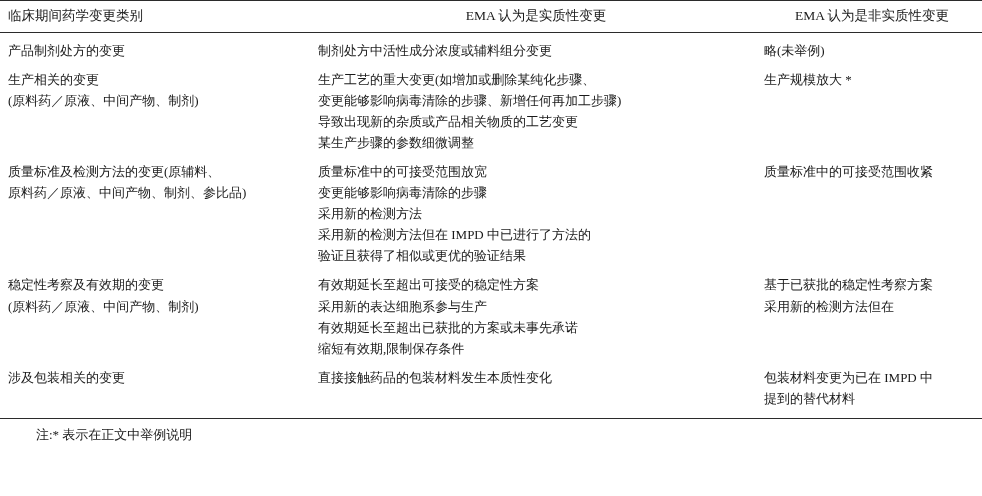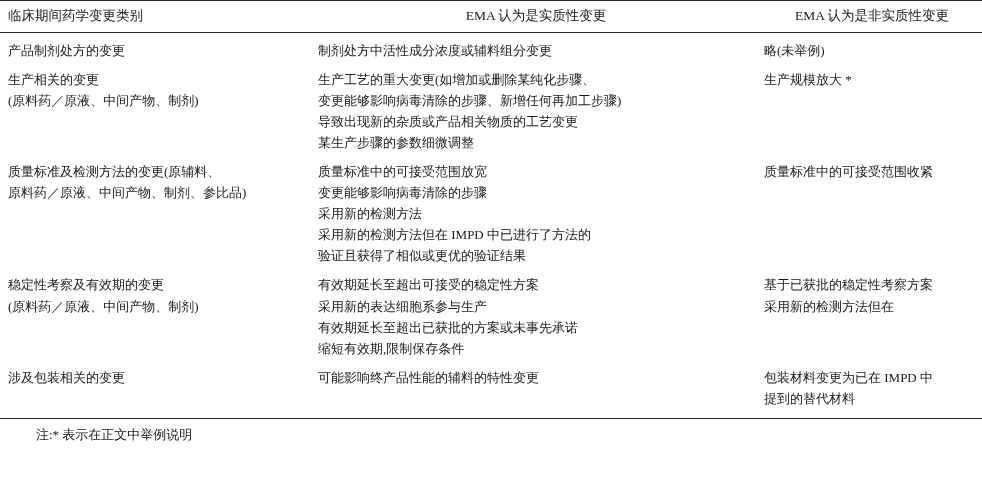--- a/index.html
+++ b/index.html
@@ -173,21 +173,21 @@
             <span class="line">采用新的检测方法但在</span>
           </div>
         </td>
       </tr>
 
       <tr class="grp">
         <td class="col1">
           <span class="line">涉及包装相关的变更</span>
         </td>
         <td class="col2">
-          <span class="line">可能影响终产品性能的辅料的特性变更</span>
+          <span class="line">直接接触药品的包装材料发生本质性变化</span>
         </td>
         <td class="col3">
           <div class="c3inner">
             <span class="line">包装材料变更为已在 IMPD 中</span>
             <span class="line">提到的替代材料</span>
           </div>
         </td>
       </tr>
 
       <tr class="spacer-row">

